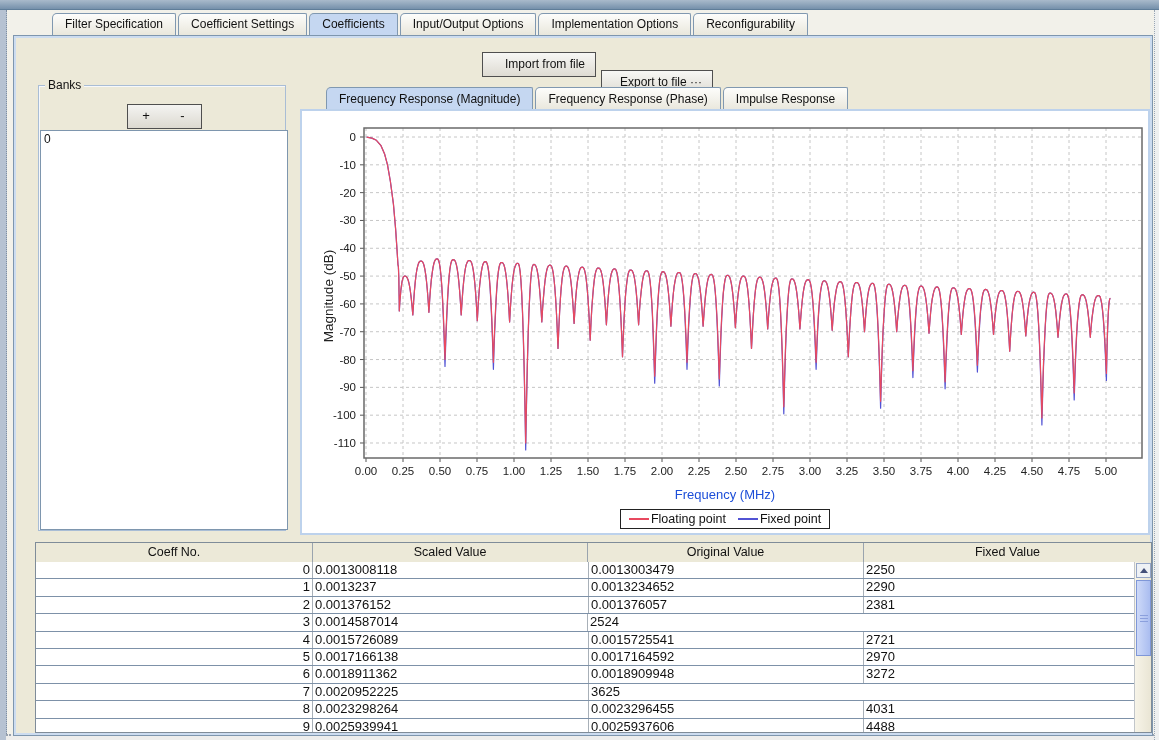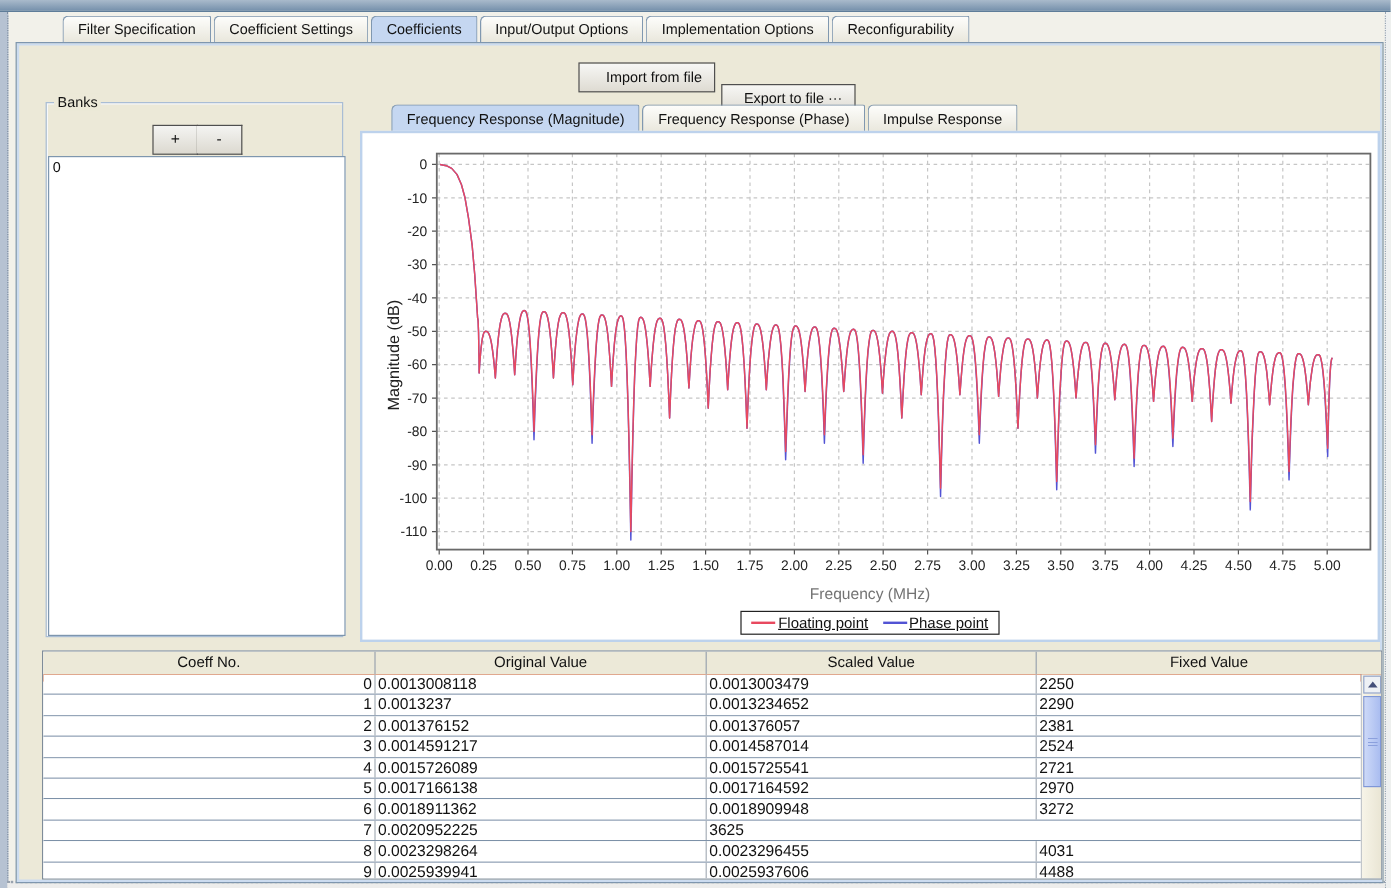--- a/index.html
+++ b/index.html
@@ -50,24 +50,24 @@
     background:#fff;border:2px solid #bdd2ec;}
   .chart-inner{position:relative;width:846px;height:422px;}
   .ylabel{position:absolute;left:26px;top:185px;transform:translate(-50%,-50%) rotate(-90deg);
     font-size:13.5px;color:#222;white-space:nowrap;}
   #plot-svg{position:absolute;left:0;top:2px;}
   #plot-svg text{font-family:"Liberation Sans",sans-serif;font-size:11.5px;fill:#222;}
   .grid{stroke:#c6c6c6;stroke-width:1;stroke-dasharray:3,3;}
   .tick{stroke:#555;stroke-width:1;}
   .plot-border{fill:none;stroke:#6a6a6a;stroke-width:1.5;}
   .series{fill:none;stroke-width:1.2;stroke-linejoin:round;}
-  .xlabel{position:absolute;left:0;top:376px;width:846px;text-align:center;font-size:13px;color:#737373;}
+  .xlabel{position:absolute;left:0;top:376px;width:846px;text-align:center;font-size:13px;color:#1d4ed8;}
   .legend{position:absolute;left:0;top:398px;width:846px;display:flex;justify-content:center;}
   .legend-box{display:flex;align-items:center;gap:12px;border:1px solid #222;background:#fff;
-    padding:2px 8px;font-size:12.5px;text-decoration:underline;}
+    padding:2px 8px;font-size:12.5px;}
   .legend-item{display:flex;align-items:center;gap:2px;}
   .legend-swatch{display:inline-block;width:20px;height:2px;}
   
   .coef-table{position:absolute;left:35px;top:542px;width:1117px;height:191px;box-sizing:border-box;
     background:#fff;border:1px solid #7f8c99;overflow:hidden;}
   .coef-header{display:flex;height:19px;background:#ece9d8;border-bottom:6px solid #c2410c;}
   .coef-header .th{box-sizing:border-box;border-right:1px solid #9aa4ae;font-size:12.5px;
     text-align:center;line-height:18px;overflow:hidden;white-space:nowrap;}
   .coef-header .th:last-child{border-right:none;}
   .coef-body{position:absolute;left:0;top:19px;width:1098px;height:170px;overflow:hidden;}
@@ -242,32 +242,32 @@
       </svg>
     <div class="xlabel">Frequency (MHz)</div>
     <div class="legend">
       <div class="legend-box">
         <span class="legend-item">
           <span class="legend-swatch" id="sw-float" style="background: rgb(232, 73, 95);"></span>
           <span>Floating point</span>
         </span>
         <span class="legend-item">
           <span class="legend-swatch" id="sw-fixed" style="background: rgb(82, 83, 212);"></span>
-          <span>Phase point</span>
+          <span>Fixed point</span>
         </span>
       </div>
     </div>
   </div>
 </div>
 
 <div class="coef-table">
   <div class="coef-header">
     <div class="th h0">Coeff No.</div>
+    <div class="th h2">Scaled Value</div>
     <div class="th h1">Original Value</div>
-    <div class="th h2">Scaled Value</div>
     <div class="th h3">Fixed Value</div>
   </div>
   <div class="coef-body">
       <div class="table-row">
         <div class="td c0">0</div>
         <div class="td c1">0.0013008118</div>
         <div class="td c2">0.0013003479</div>
         <div class="td c3">2250</div>
       </div>
       <div class="table-row">
@@ -277,21 +277,20 @@
         <div class="td c3">2290</div>
       </div>
       <div class="table-row">
         <div class="td c0">2</div>
         <div class="td c1">0.001376152</div>
         <div class="td c2">0.001376057</div>
         <div class="td c3">2381</div>
       </div>
       <div class="table-row">
         <div class="td c0">3</div>
-        <div class="td c1">0.0014591217</div>
         <div class="td c2">0.0014587014</div>
         <div class="td c3">2524</div>
       </div>
       <div class="table-row">
         <div class="td c0">4</div>
         <div class="td c1">0.0015726089</div>
         <div class="td c2">0.0015725541</div>
         <div class="td c3">2721</div>
       </div>
       <div class="table-row">

